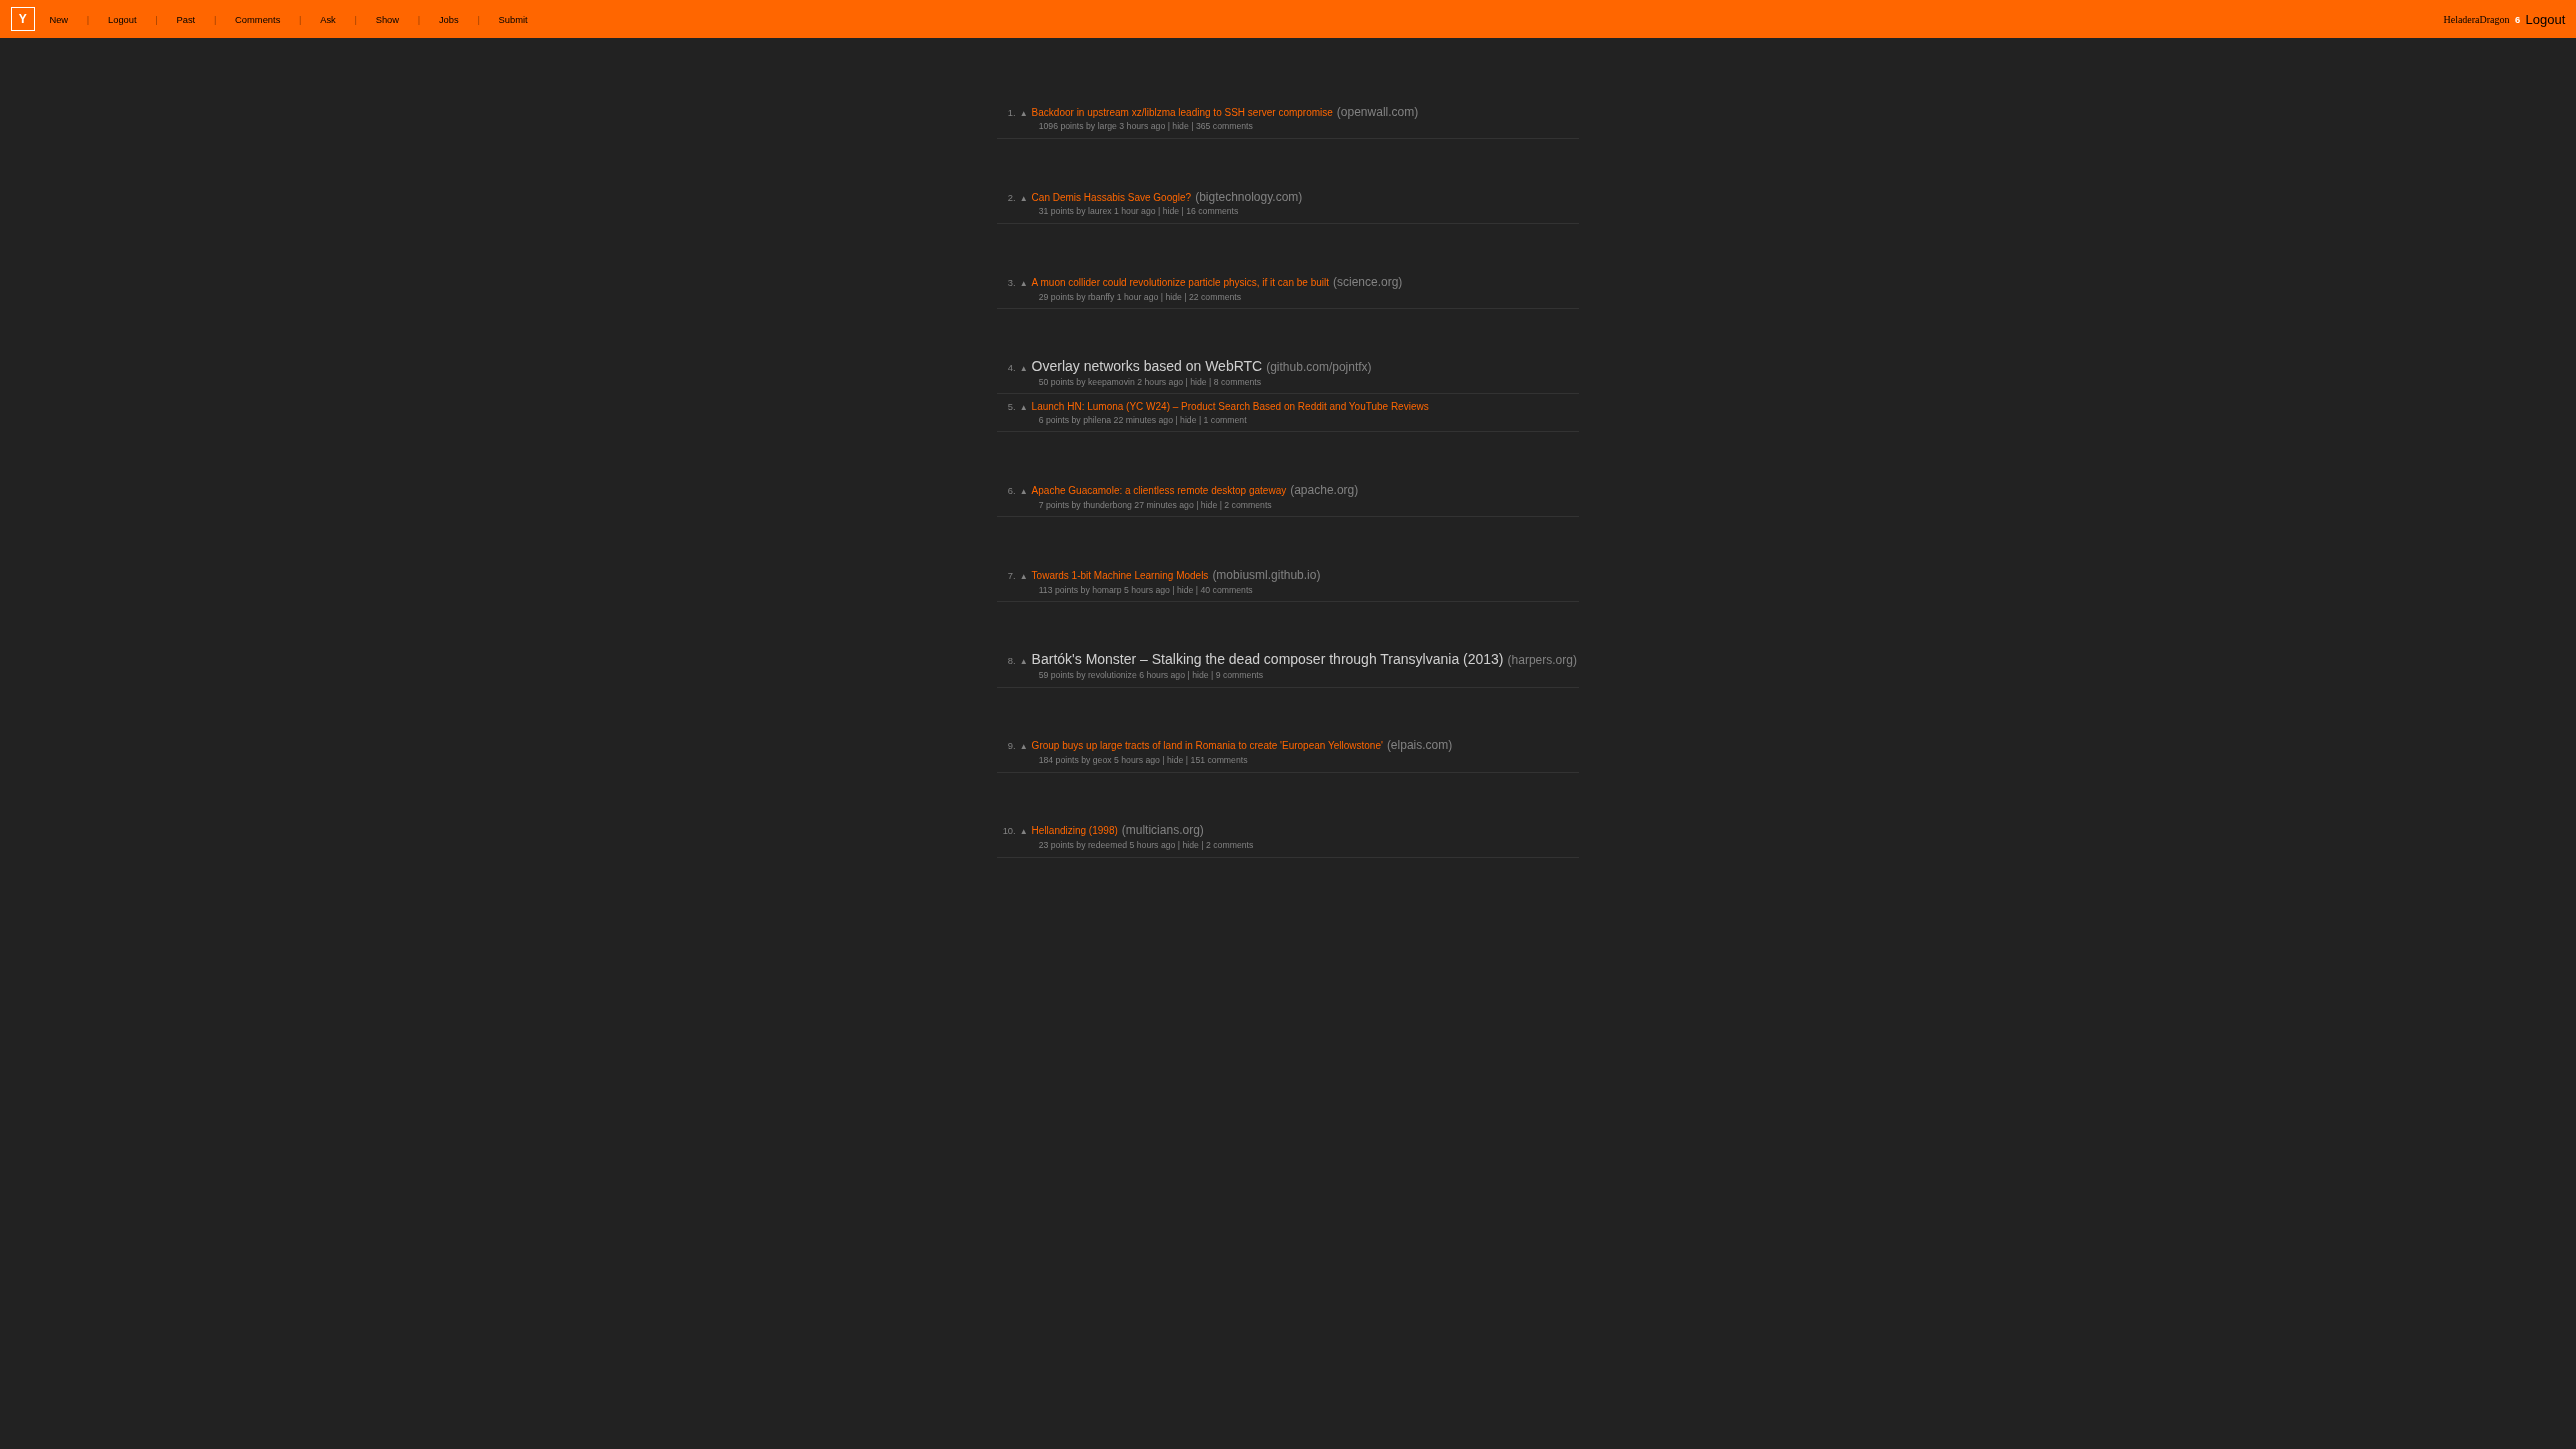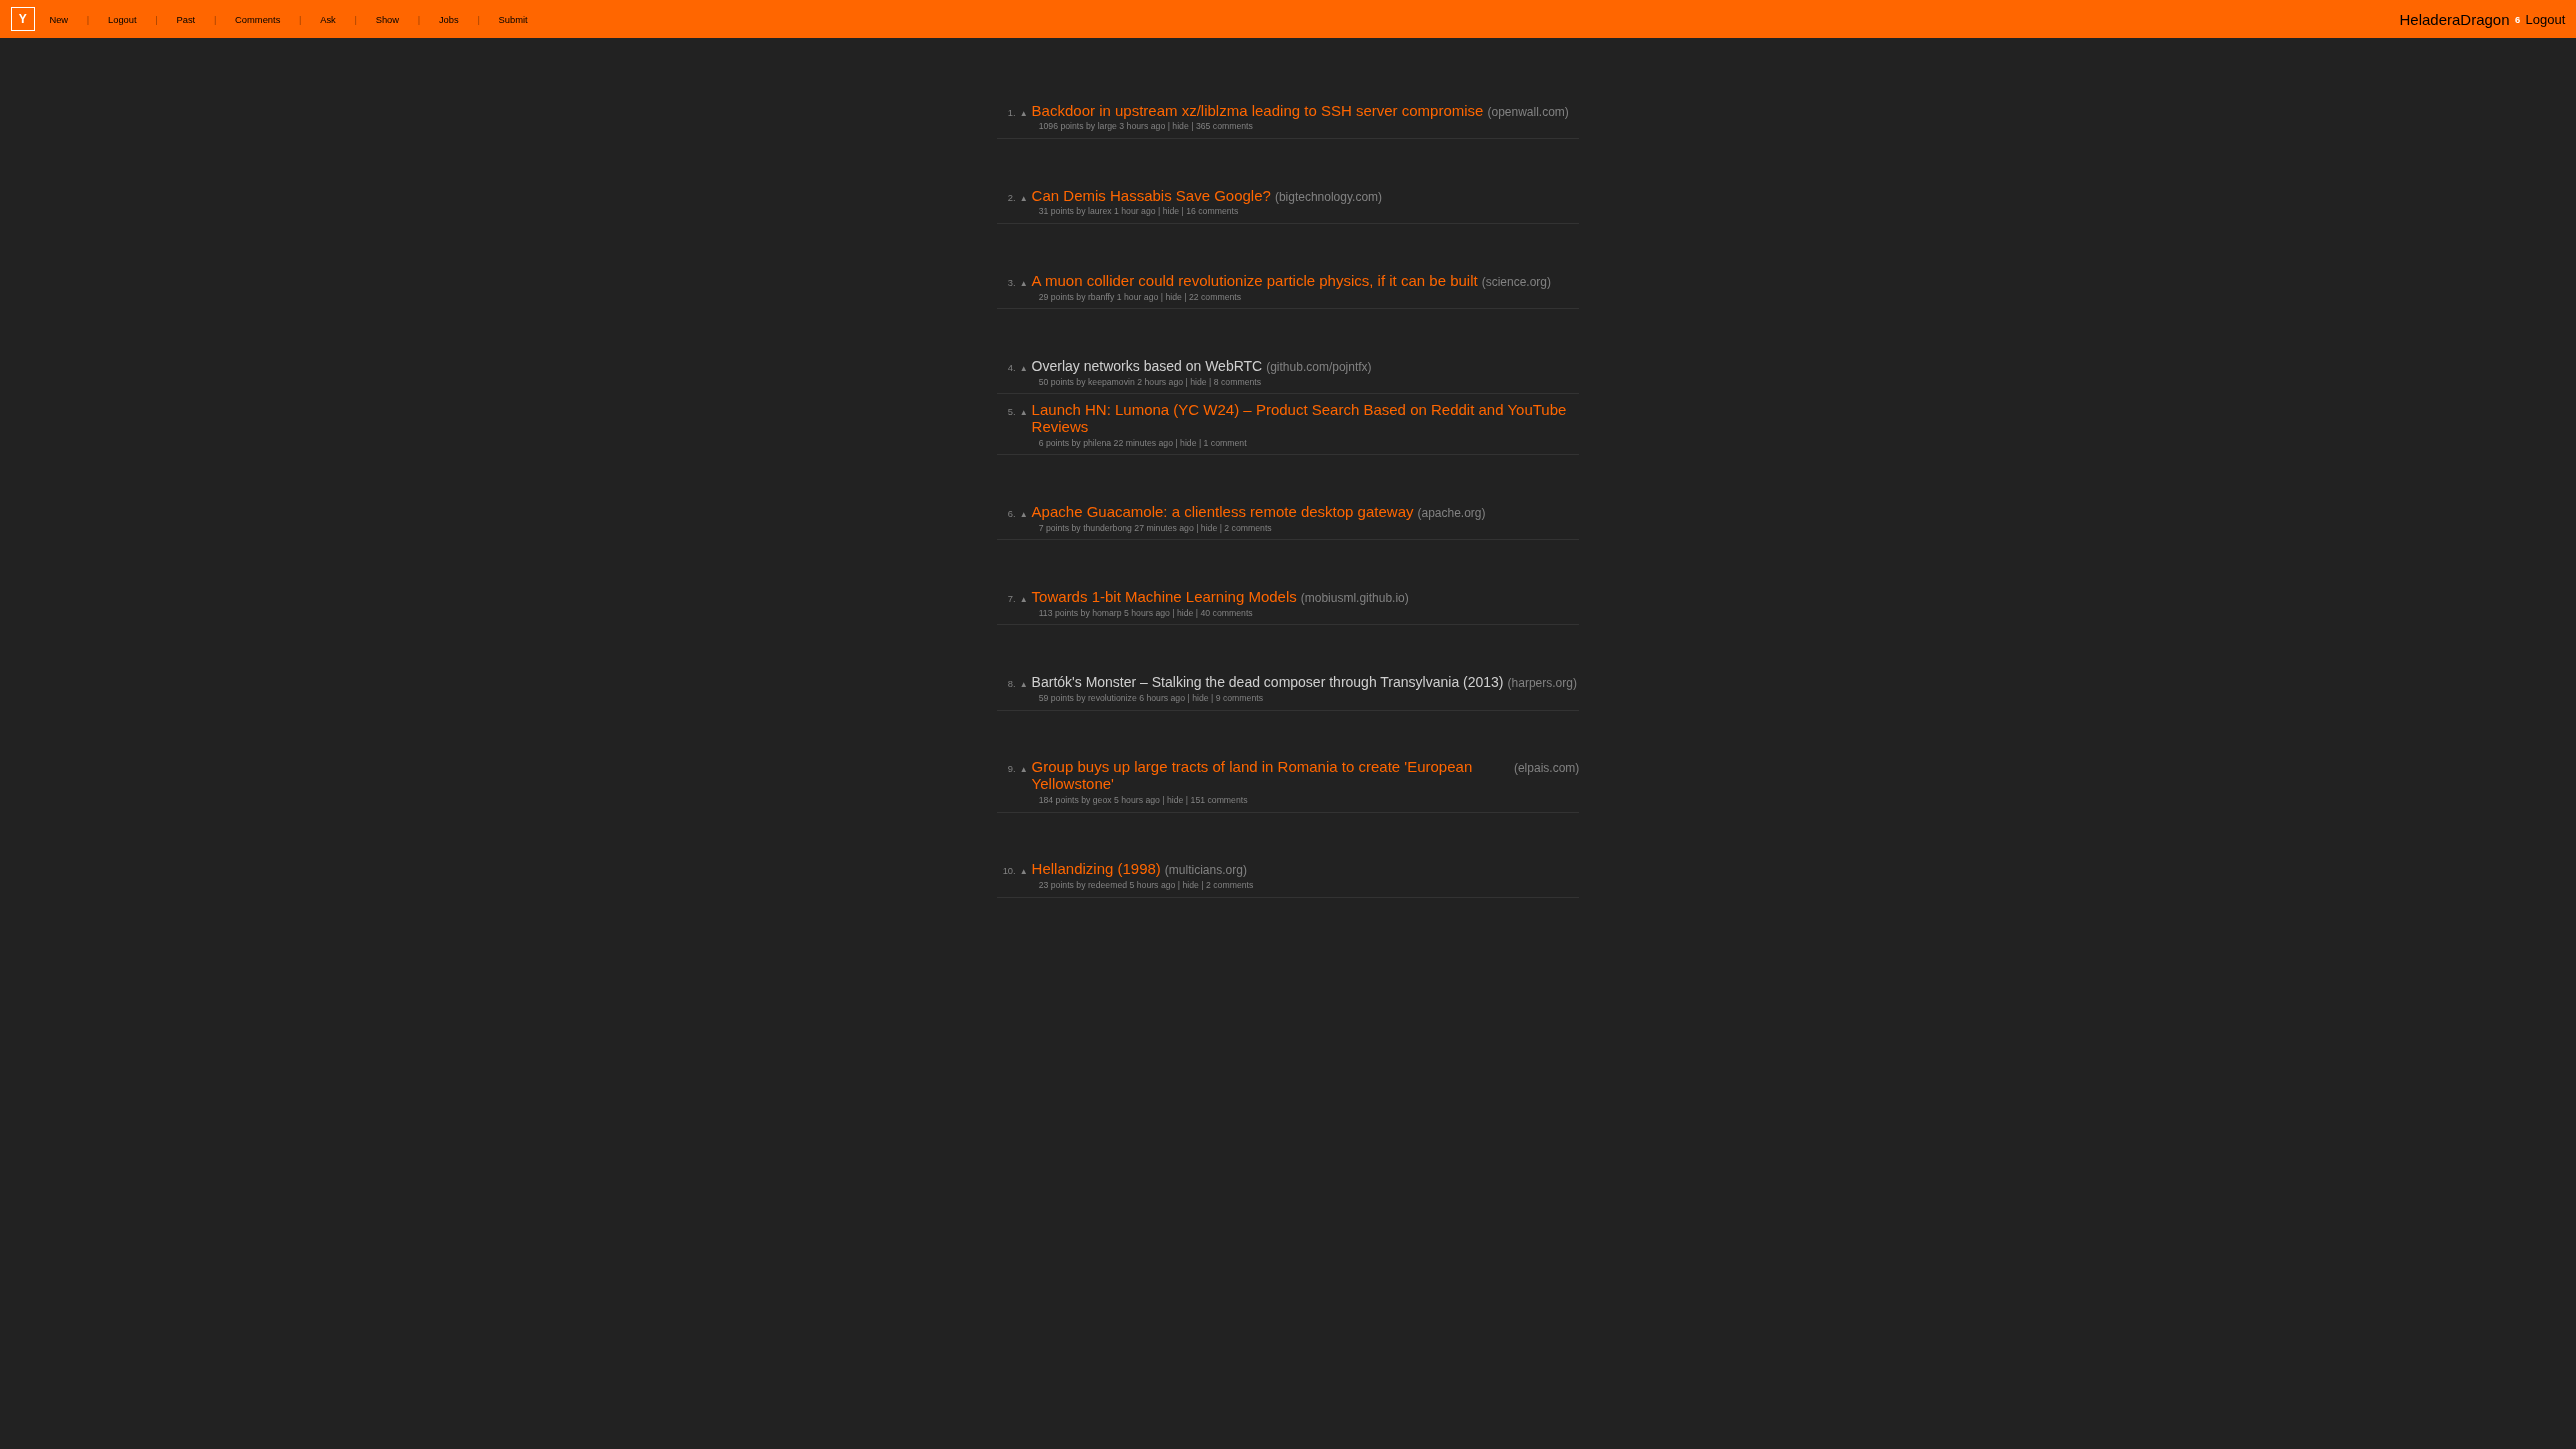--- a/index.html
+++ b/index.html
@@ -50,21 +50,22 @@
       opacity: 0.4;
     }
     .header-right {
       display: flex;
       align-items: center;
       gap: 5.4px;
       margin-left: auto;
     }
     .username {
       color: black;
-      font-size: 15px;
+      font-size: 10px;
+      font-family: Liberation Serif, serif;
     }
     .karma-badge {
       color: white;
       font-size: 9.4px;
       font-weight: bold;
     }
     .logout-btn {
       color: black;
       font-size: 13px;
       cursor: pointer;
@@ -91,21 +92,21 @@
       text-align: right;
     }
     .upvote-icon {
       color: #828282;
       font-size: 8px;
       cursor: pointer;
       flex-shrink: 0;
     }
     .story-title-link {
       color: #ff6600;
-      font-size: 15px;
+      font-size: 10px;
       text-decoration: none;
       cursor: pointer;
     }
     .story-title-dark {
       color: #d0d0d0;
       font-size: 14px;
       cursor: pointer;
     }
     .story-domain {
       color: #828282;

